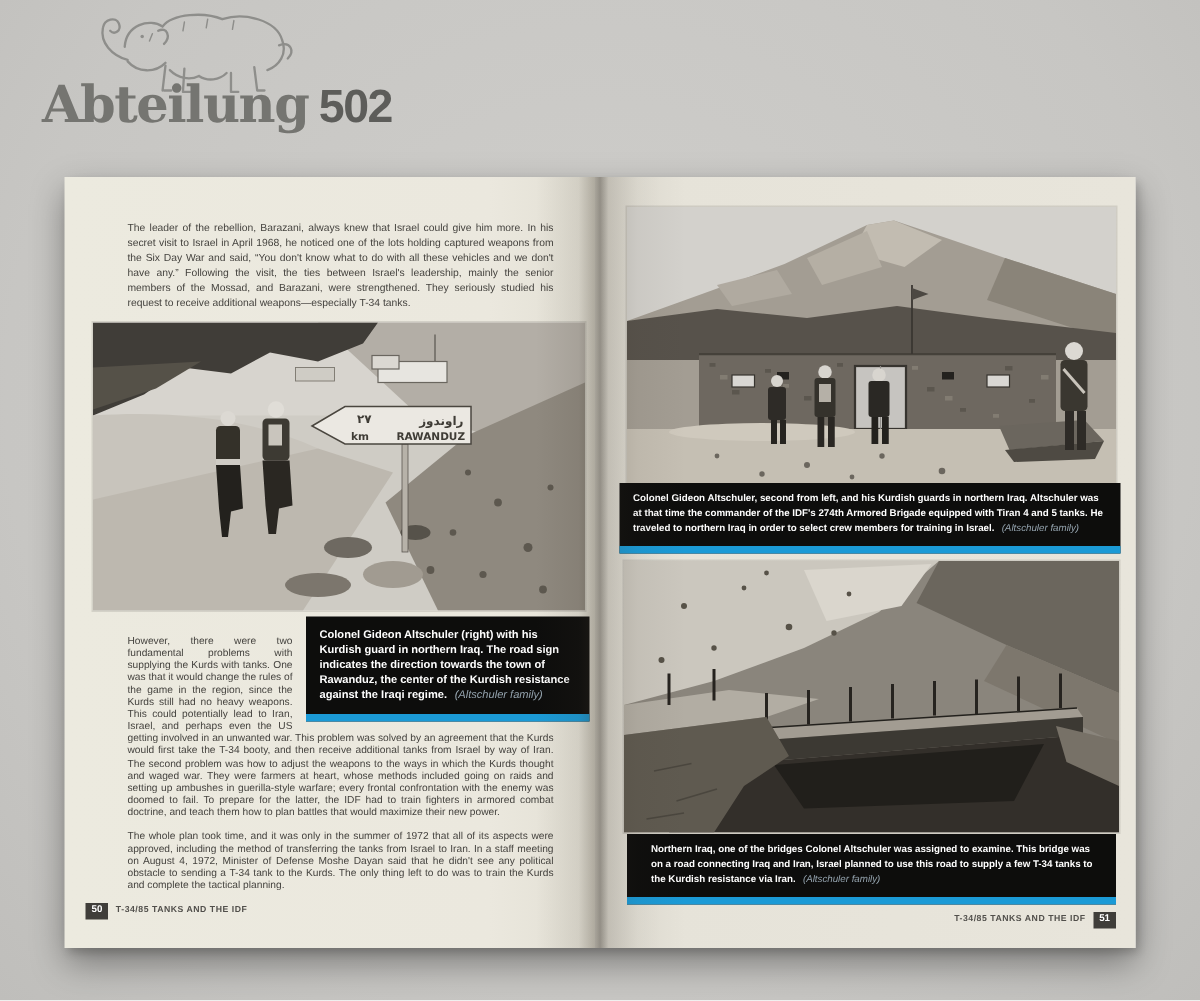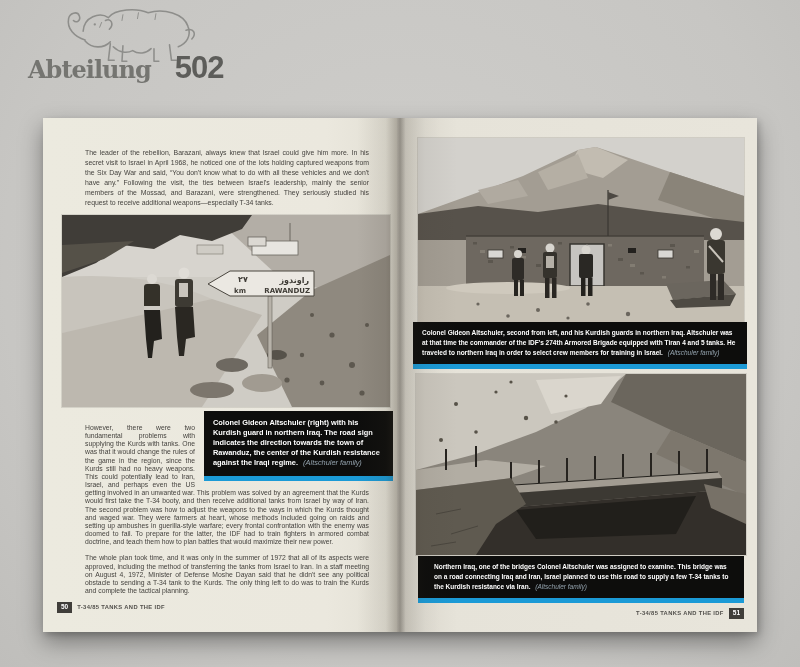--- a/index.html
+++ b/index.html
@@ -6,23 +6,23 @@
   body{width:800px;height:667px;overflow:hidden;
        font-family:"Liberation Sans","DejaVu Sans",sans-serif;}
   .stage{position:relative;width:800px;height:667px;
          background:radial-gradient(ellipse at 50% 40%, #cfcecb 0%, #c7c6c3 70%, #bfbebb 100%);}
 
   
   .logo-icon{position:absolute;left:55px;top:5px;width:165px;height:57px;}
   .wordmark{position:absolute;left:28px;top:50px;height:42px;display:flex;align-items:baseline;
             white-space:nowrap;}
   .wordmark .brand{font-family:"DejaVu Serif","Liberation Serif",serif;font-weight:bold;
-            font-size:24px;letter-spacing:-1px;color:#757571;}
+            font-size:34px;letter-spacing:-1px;color:#757571;}
   .wordmark .num{font-family:"Liberation Sans",sans-serif;font-weight:900;
-            font-size:31px;color:#5d5d5a;margin-left:24px;letter-spacing:-1px;}
+            font-size:31px;color:#5d5d5a;margin-left:7px;letter-spacing:-1px;}
 
   
   .spread{position:absolute;left:43px;top:118px;width:714px;height:514px;display:flex;
           box-shadow:0 10px 22px rgba(0,0,0,.38), 2px 3px 6px rgba(0,0,0,.18);}
   .page{position:relative;height:514px;}
   .page.left{width:354px;background:linear-gradient(90deg,#eceadf 0%,#ebe8de 80%,#e2dfd4 100%);}
   .page.right{width:360px;background:linear-gradient(90deg,#d9d6cd 0%,#e6e3d9 12%,#e8e5db 100%);}
   .gutter{position:absolute;inset:0;pointer-events:none;
           background:linear-gradient(90deg, rgba(60,52,40,0) 44%, rgba(60,52,40,0.10) 48%,
           rgba(60,52,40,0.32) 49.6%, rgba(40,34,26,0.40) 50%, rgba(60,52,40,0.16) 50.8%,

